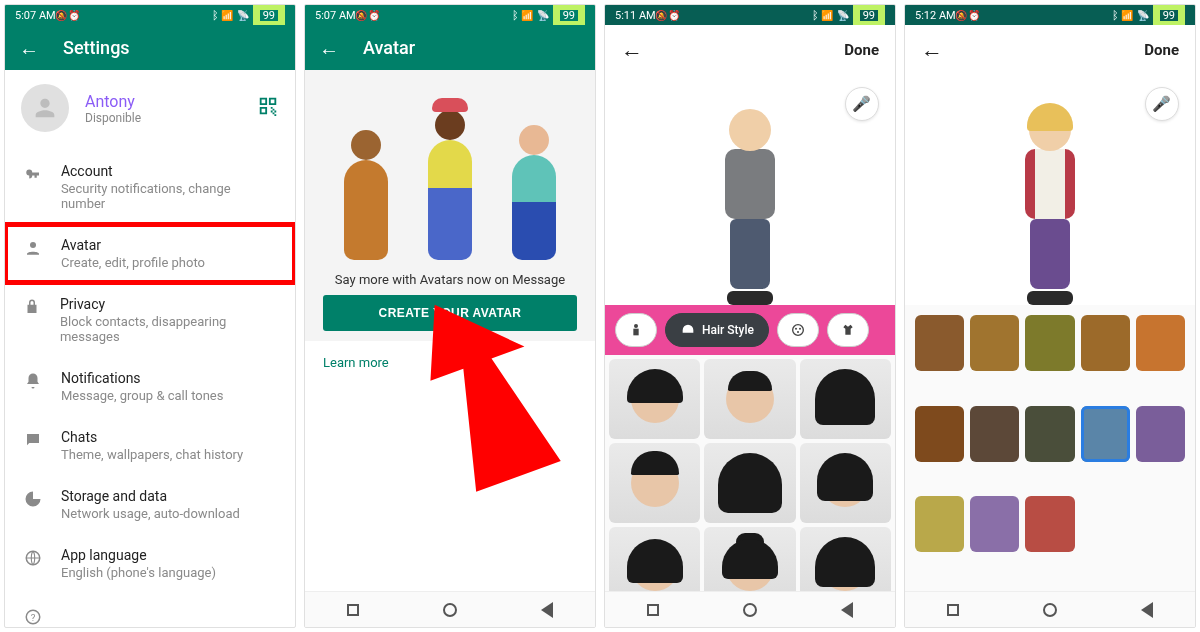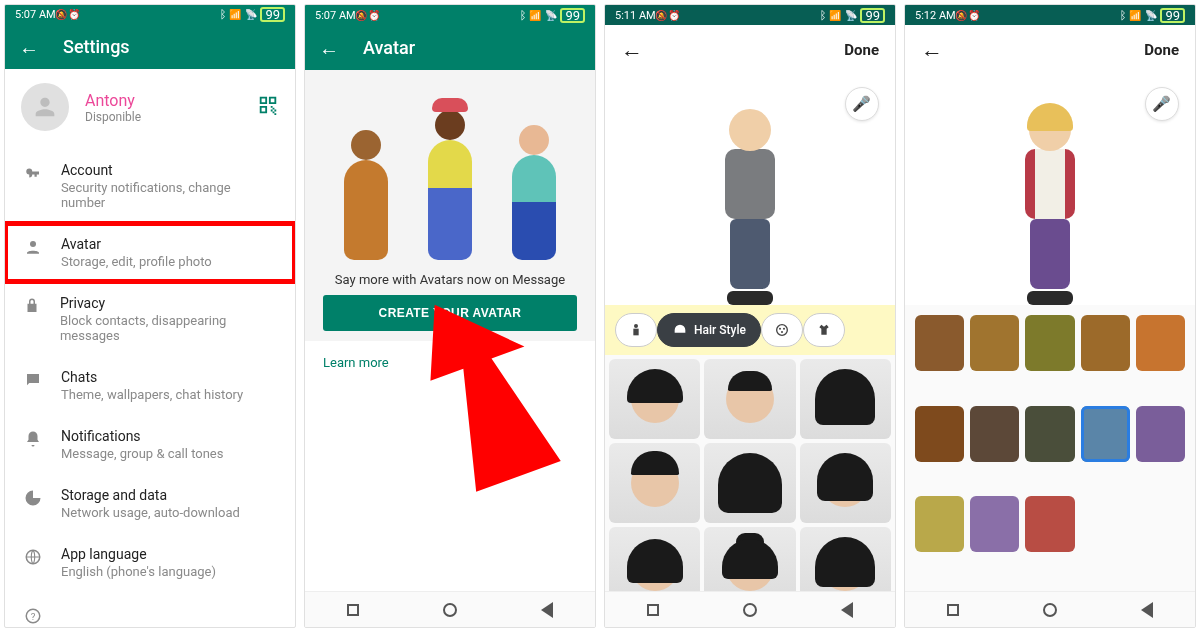--- a/index.html
+++ b/index.html
@@ -10,32 +10,32 @@
   
   .status { background: #008069; color: #fff; display: flex; justify-content: space-between; align-items: center; padding: 2px 10px; font-size: 11px; height: 20px; }
   .status.light { background: #075e54; }
   .status-left { display:flex; gap:0; align-items:center; }
   .status-right { display:flex; gap:3px; align-items:center; }
   .alarm::before { content:"⏰"; font-size:10px; }
   .mute::before { content:"🔕"; font-size:10px; }
   .bt::before { content:"ᛒ"; font-size:11px; }
   .sig::before { content:"📶"; font-size:10px; }
   .wifi::before { content:"📡"; font-size:10px; }
-  .batt { border:2px solid #bef264; border-radius:3px; padding:0 3px; font-size:13px; line-height:11px; }
+  .batt { border:7px solid #bef264; border-radius:3px; padding:0 3px; font-size:11px; line-height:11px; }
 
   
   .appbar { background:#008069; color:#fff; display:flex; align-items:center; padding: 12px 14px; gap: 24px; }
   .appbar .title { font-size: 18px; font-weight: 500; }
   .back-arrow { font-size: 20px; line-height:1; }
 
   
   .profile-row { display:flex; align-items:center; padding:14px 16px; gap:16px; }
   .avatar-circle { width:48px; height:48px; border-radius:50%; background:#e0e0e0; display:flex; align-items:center; justify-content:center; }
   .avatar-circle svg { width:28px; height:28px; fill:#bdbdbd; }
-  .profile-name { font-size:16px; color:#ec4899; }
+  .profile-name { font-size:16px; color:#8b5cf6; }
   .profile-status { font-size:12px; color:#888; }
   .qr { margin-left:auto; color:#008069; }
   .qr svg { width:22px; height:22px; fill:#008069; }
 
   .divider { height:1px; background:#eee; margin:0 0 4px 0; }
 
   .setting { display:flex; align-items:flex-start; padding:13px 18px; gap:18px; }
   .setting .ic { width:20px; display:flex; justify-content:center; color:#8a8a8a; padding-top:2px; }
   .setting .ic svg { width:18px; height:18px; fill:#8a8a8a; }
   .setting .txt .t1 { font-size:14px; color:#222; }
@@ -80,21 +80,21 @@
   .av-hair.blonde { background:#e8c05a; }
   .av-torso { width:50px; height:70px; border-radius:10px; margin-top:-2px; }
   .tshirt-gray { background:#7a7c7f; }
   .jacket-red { background:linear-gradient(90deg,#b83a47 20%,#f2efe6 20% 80%,#b83a47 80%); }
   .av-legs { width:40px; height:70px; border-radius:6px 6px 8px 8px; }
   .jeans { background:#4e5a70; }
   .pants-purple { background:#6a4c8f; }
   .av-feet { width:46px; height:14px; background:#2a2a2a; border-radius:6px; margin-top:2px; }
   .mic-btn { position:absolute; right:16px; top:12px; width:34px; height:34px; border-radius:50%; background:#fff; border:1px solid #ddd; display:flex; align-items:center; justify-content:center; font-size:15px; box-shadow:0 1px 3px rgba(0,0,0,0.1); }
 
-  .chip-row { display:flex; gap:0; padding:8px 10px; overflow:hidden; background:#fef9c3; align-items:center; }
+  .chip-row { display:flex; gap:8px; padding:8px 10px; overflow:hidden; background:#ec4899; align-items:center; }
   .chip { height:34px; border-radius:17px; border:1px solid #ccc; display:flex; align-items:center; justify-content:center; padding:0 12px; background:#fff; font-size:12px; color:#444; min-width:40px; }
   .chip.active { background:#3a3f44; color:#fff; border-color:#3a3f44; }
   .chip svg { width:16px; height:16px; fill:currentColor; }
   .chip.lbl { padding:0 14px; gap:6px; font-weight:500; }
 
   .grid3 { display:grid; grid-template-columns:repeat(3,1fr); gap:4px; padding:4px; background:#fafafa; flex:1; overflow:hidden; }
   .thumb { background:linear-gradient(#eaeaea, #dcdcdc); border-radius:6px; height:80px; display:flex; align-items:center; justify-content:center; position:relative; }
   .th-head { width:48px; height:48px; border-radius:50%; background:#e8c6a8; position:relative; }
   .th-hair { position:absolute; background:#1a1a1a; }
 
@@ -156,54 +156,54 @@
   </div>
   <div class="setting highlighted">
     <div class="ic">
           <svg viewBox="0 0 24 24">
             <circle cx="12" cy="8" r="4"></circle>
             <path d="M4 20c0-4 16-4 16 0v1H4z"></path>
           </svg>
         </div>
     <div class="txt">
           <div class="t1">Avatar</div>
-          <div class="t2">Storage, edit, profile photo</div>
+          <div class="t2">Create, edit, profile photo</div>
         </div>
   </div>
   <div class="setting">
     <div class="ic">
           <svg viewBox="0 0 24 24">
             <path d="M12 2a4 4 0 00-4 4v3H6v11h12V9h-2V6a4 4 0 00-4-4zm-2 4a2 2 0 114 0v3h-4z"></path>
           </svg>
         </div>
     <div class="txt">
           <div class="t1">Privacy</div>
           <div class="t2">Block contacts, disappearing messages</div>
         </div>
   </div>
   <div class="setting">
     <div class="ic">
           <svg viewBox="0 0 24 24">
+            <path d="M12 2a6 6 0 00-6 6v5l-2 3h16l-2-3V8a6 6 0 00-6-6zm0 20a2 2 0 002-2h-4a2 2 0 002 2z"></path>
+          </svg>
+        </div>
+    <div class="txt">
+          <div class="t1">Notifications</div>
+          <div class="t2">Message, group &amp; call tones</div>
+        </div>
+  </div>
+  <div class="setting">
+    <div class="ic">
+          <svg viewBox="0 0 24 24">
             <path d="M4 4h16v12H7l-3 3z"></path>
           </svg>
         </div>
     <div class="txt">
           <div class="t1">Chats</div>
           <div class="t2">Theme, wallpapers, chat history</div>
-        </div>
-  </div>
-  <div class="setting">
-    <div class="ic">
-          <svg viewBox="0 0 24 24">
-            <path d="M12 2a6 6 0 00-6 6v5l-2 3h16l-2-3V8a6 6 0 00-6-6zm0 20a2 2 0 002-2h-4a2 2 0 002 2z"></path>
-          </svg>
-        </div>
-    <div class="txt">
-          <div class="t1">Notifications</div>
-          <div class="t2">Message, group &amp; call tones</div>
         </div>
   </div>
   <div class="setting">
     <div class="ic">
           <svg viewBox="0 0 24 24">
             <path d="M12 2a10 10 0 1010 10h-10z"></path>
           </svg>
         </div>
     <div class="txt">
           <div class="t1">Storage and data</div>

